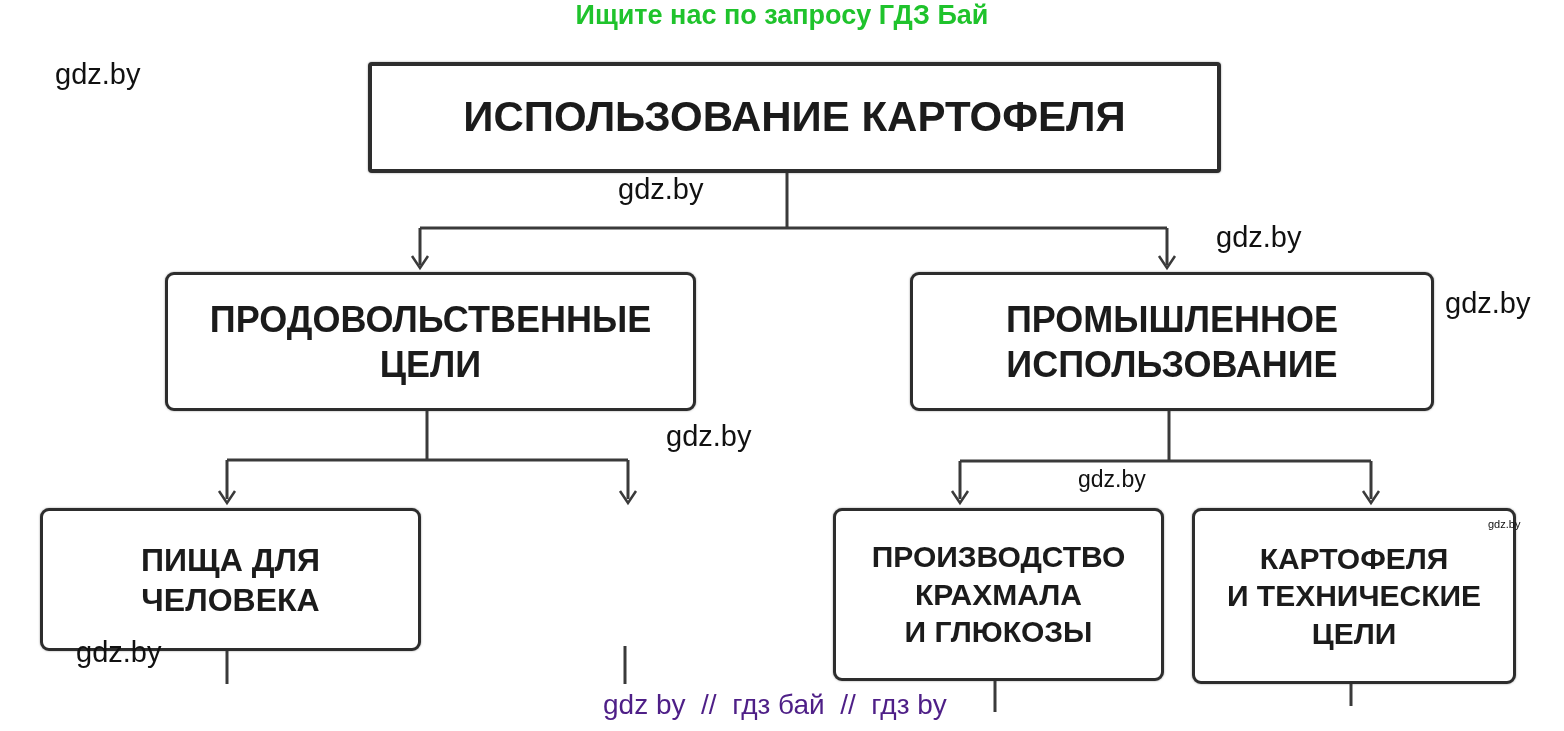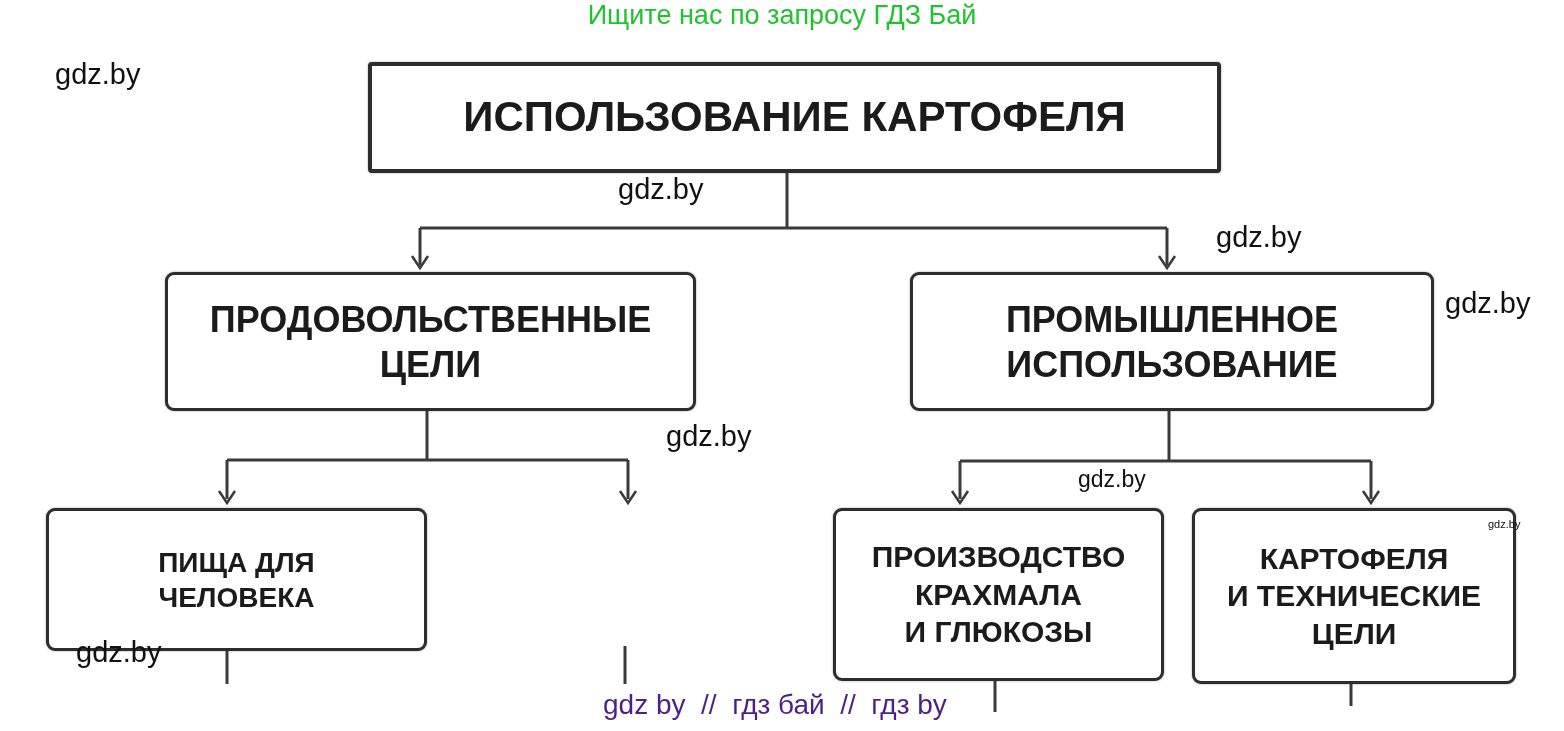--- a/index.html
+++ b/index.html
@@ -10,21 +10,21 @@
     background: #ffffff;
     overflow: hidden;
     font-family: "Liberation Sans", "DejaVu Sans", sans-serif;
     color: #1b1b1b;
   }
   .promo-top {
     position: absolute;
     top: 0; left: 0; right: 0;
     text-align: center;
     font-size: 27px;
-    font-weight: 400;
+    font-weight: 700;
   }
   .promo-bottom {
     position: absolute;
     top: 689px; left: 603px;
     font-size: 28px;
     white-space: pre;
   }
   .node {
     position: absolute;
     background: #ffffff;
@@ -35,21 +35,21 @@
     align-items: center;
     justify-content: center;
     text-align: center;
     font-weight: 700;
     line-height: 1.25;
     box-shadow: 0 0 2px rgba(60,60,60,.55);
   }
   .node-root    { left: 368px;  top: 62px;  width: 845px; height: 103px; font-size: 42px; border-width: 4px; border-radius: 4px; }
   .node-food    { left: 165px;  top: 272px; width: 525px; height: 133px; font-size: 36px; }
   .node-industrial { left: 910px; top: 272px; width: 518px; height: 133px; font-size: 36px; }
-  .node-human   { left: 40px;   top: 508px; width: 375px; height: 137px; font-size: 28px; margin-left: 6px; }
+  .node-human   { left: 40px;   top: 508px; width: 375px; height: 137px; font-size: 32px; }
   .node-animal  { left: 450px;  top: 508px; width: 350px; height: 137px; font-size: 32px; }
   .node-starch  { left: 833px;  top: 508px; width: 325px; height: 167px; font-size: 30px; }
   .node-biofuel { left: 1192px; top: 508px; width: 318px; height: 170px; font-size: 30px; }
   .wm {
     position: absolute;
     font-size: 29px;
     color: #111111;
     font-weight: 400;
     white-space: nowrap;
   }

